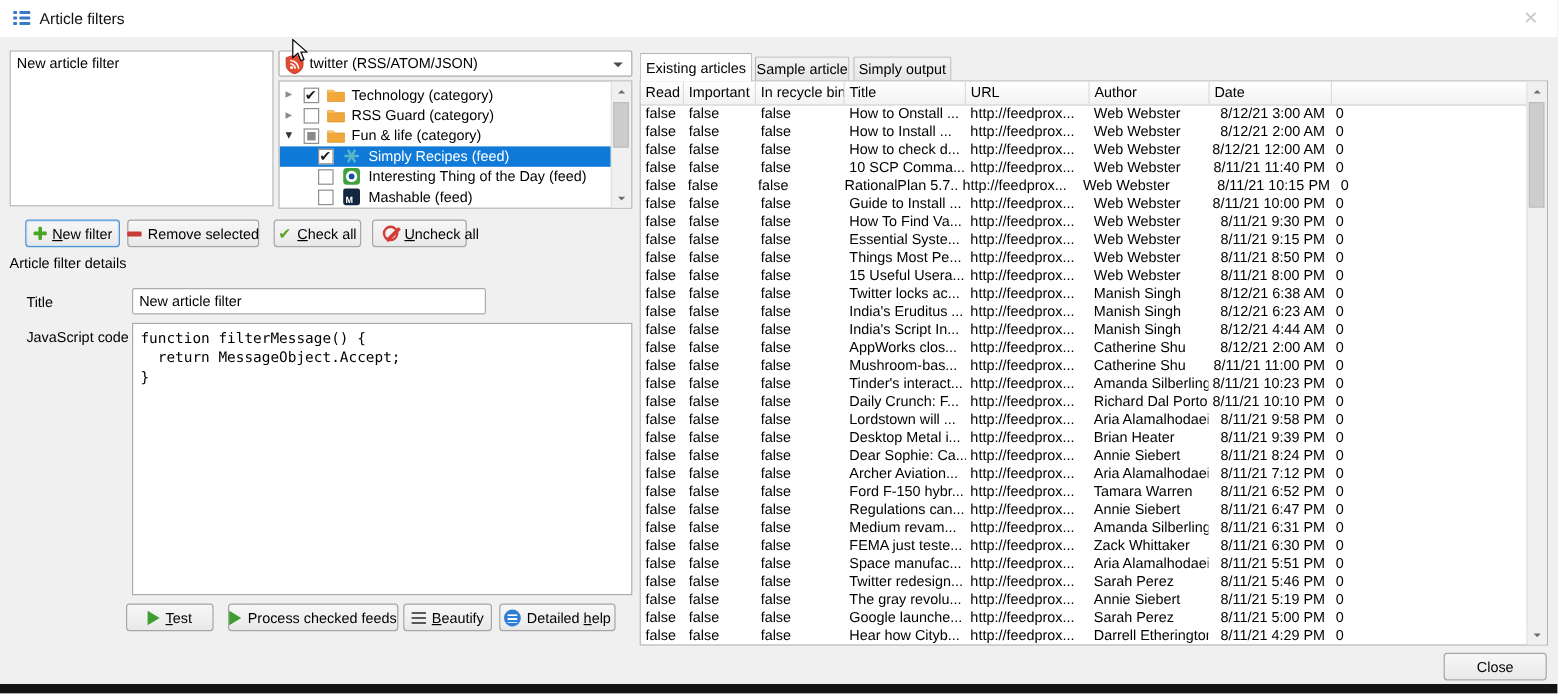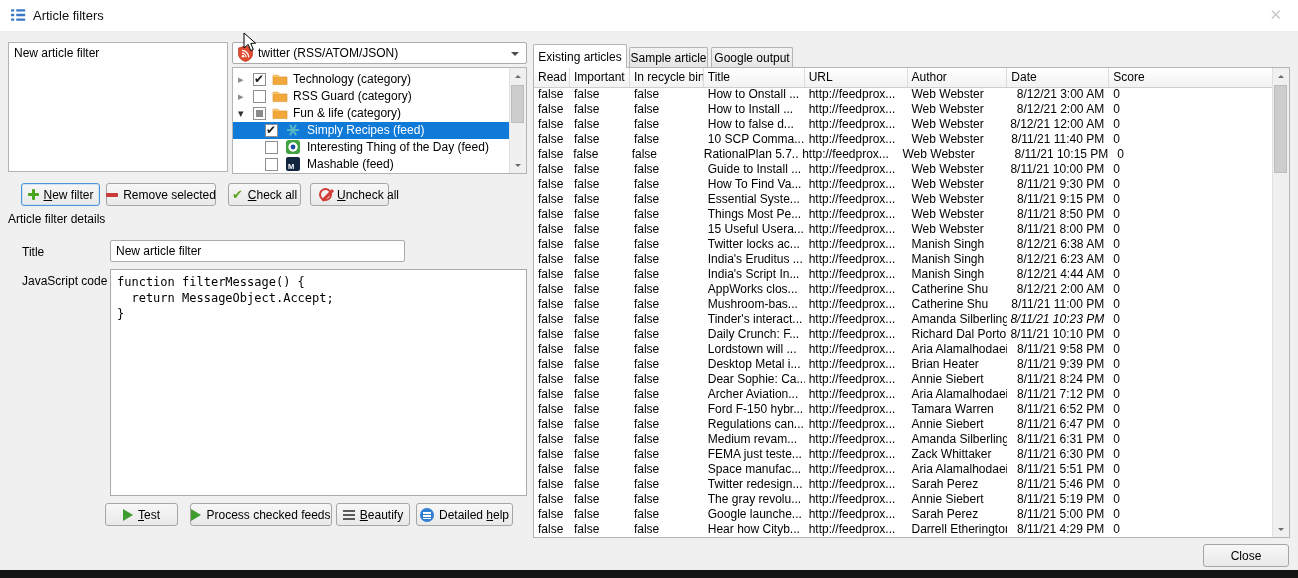--- a/index.html
+++ b/index.html
@@ -230,32 +230,31 @@
     <span class="ic ic-lines"></span>
       <span><u>B</u>eautify</span>
   </div>
   <div class="btn" style="left:416px;top:503px;width:97px;">
     <span class="ic ic-help"></span>
       <span>Detailed <u>h</u>elp</span>
   </div>
 
   <div class="tab active" style="left:533px;width:94px;">Existing articles</div>
   <div class="tab inactive" style="left:629px;width:79px;">Sample article</div>
-  <div class="tab inactive" style="left:711px;width:82px;">Google output</div>
+  <div class="tab inactive" style="left:711px;width:82px;">Simply output</div>
 
   <div class="atable">
     <div class="thead" id="table-head">
         <div class="th" style="width: 36px;">Read</div>
         <div class="th" style="width: 60px;">Important</div>
         <div class="th" style="width: 74px;">In recycle bin</div>
         <div class="th" style="width: 101px;">Title</div>
         <div class="th" style="width: 103px;">URL</div>
         <div class="th" style="width: 100px;">Author</div>
         <div class="th" style="width: 102px;">Date</div>
-        <div class="th" style="width: 164px;">Score</div>
       </div>
     <div class="tbody" id="table-body">
         <div class="tr">
           <div class="td" style="width: 36px;">false</div>
           <div class="td" style="width: 60px;">false</div>
           <div class="td" style="width: 74px;">false</div>
           <div class="td" style="width: 101px;">How to Onstall ...</div>
           <div class="td" style="width: 103px;">http://feedprox...</div>
           <div class="td" style="width: 100px;">Web Webster</div>
           <div class="td right" style="width: 102px;">8/12/21 3:00 AM</div>
@@ -268,21 +267,21 @@
           <div class="td" style="width: 101px;">How to Install ...</div>
           <div class="td" style="width: 103px;">http://feedprox...</div>
           <div class="td" style="width: 100px;">Web Webster</div>
           <div class="td right" style="width: 102px;">8/12/21 2:00 AM</div>
           <div class="td" style="width: 164px;">0</div>
         </div>
         <div class="tr">
           <div class="td" style="width: 36px;">false</div>
           <div class="td" style="width: 60px;">false</div>
           <div class="td" style="width: 74px;">false</div>
-          <div class="td" style="width: 101px;">How to false d...</div>
+          <div class="td" style="width: 101px;">How to check d...</div>
           <div class="td" style="width: 103px;">http://feedprox...</div>
           <div class="td" style="width: 100px;">Web Webster</div>
           <div class="td right" style="width: 102px;">8/12/21 12:00 AM</div>
           <div class="td" style="width: 164px;">0</div>
         </div>
         <div class="tr">
           <div class="td" style="width: 36px;">false</div>
           <div class="td" style="width: 60px;">false</div>
           <div class="td" style="width: 74px;">false</div>
           <div class="td" style="width: 101px;">10 SCP Comma...</div>
@@ -401,21 +400,21 @@
           <div class="td right" style="width: 102px; text-align: right;">8/11/21 11:00 PM</div>
           <div class="td" style="width: 164px;">0</div>
         </div>
         <div class="tr">
           <div class="td" style="width: 36px;">false</div>
           <div class="td" style="width: 60px;">false</div>
           <div class="td" style="width: 74px;">false</div>
           <div class="td" style="width: 101px;">Tinder's interact...</div>
           <div class="td" style="width: 103px;">http://feedprox...</div>
           <div class="td" style="width: 100px;">Amanda Silberling</div>
-          <div class="td right" style="width: 102px; font-style: italic;">8/11/21 10:23 PM</div>
+          <div class="td right" style="width: 102px;">8/11/21 10:23 PM</div>
           <div class="td" style="width: 164px;">0</div>
         </div>
         <div class="tr">
           <div class="td" style="width: 36px;">false</div>
           <div class="td" style="width: 60px;">false</div>
           <div class="td" style="width: 74px;">false</div>
           <div class="td" style="width: 101px;">Daily Crunch: F...</div>
           <div class="td" style="width: 103px;">http://feedprox...</div>
           <div class="td" style="width: 100px;">Richard Dal Porto</div>
           <div class="td right" style="width: 102px;">8/11/21 10:10 PM</div>

